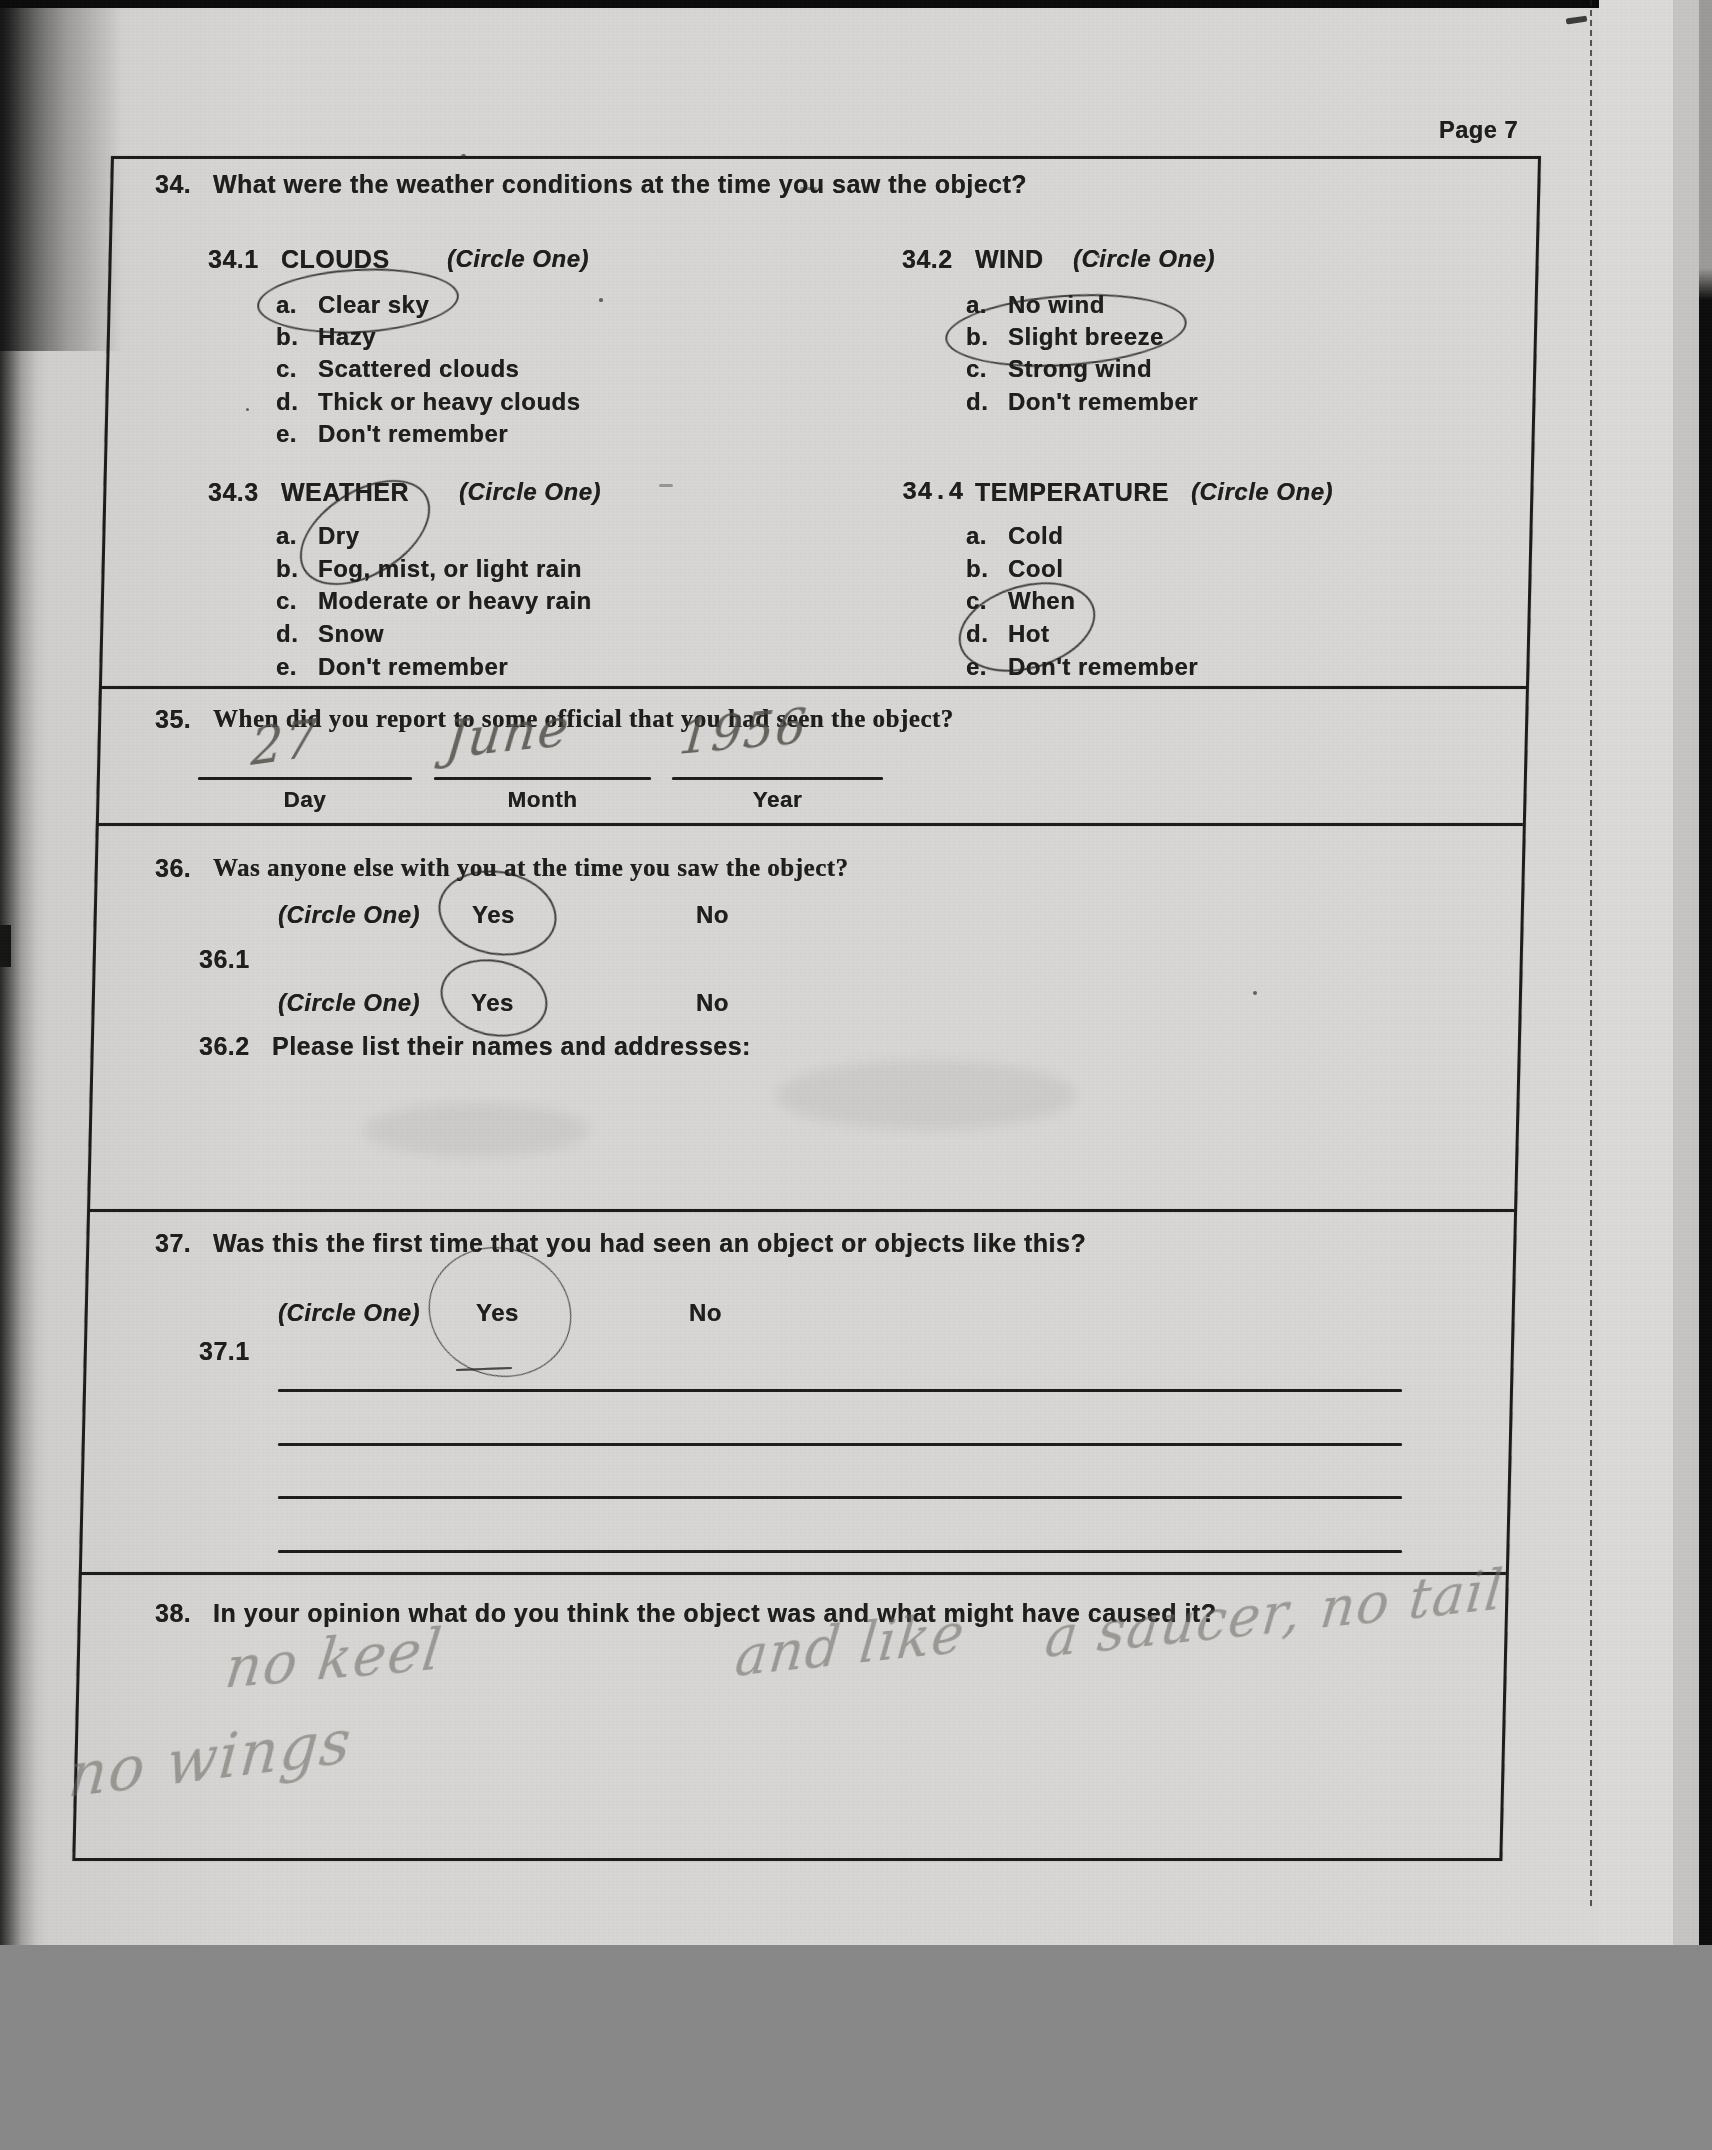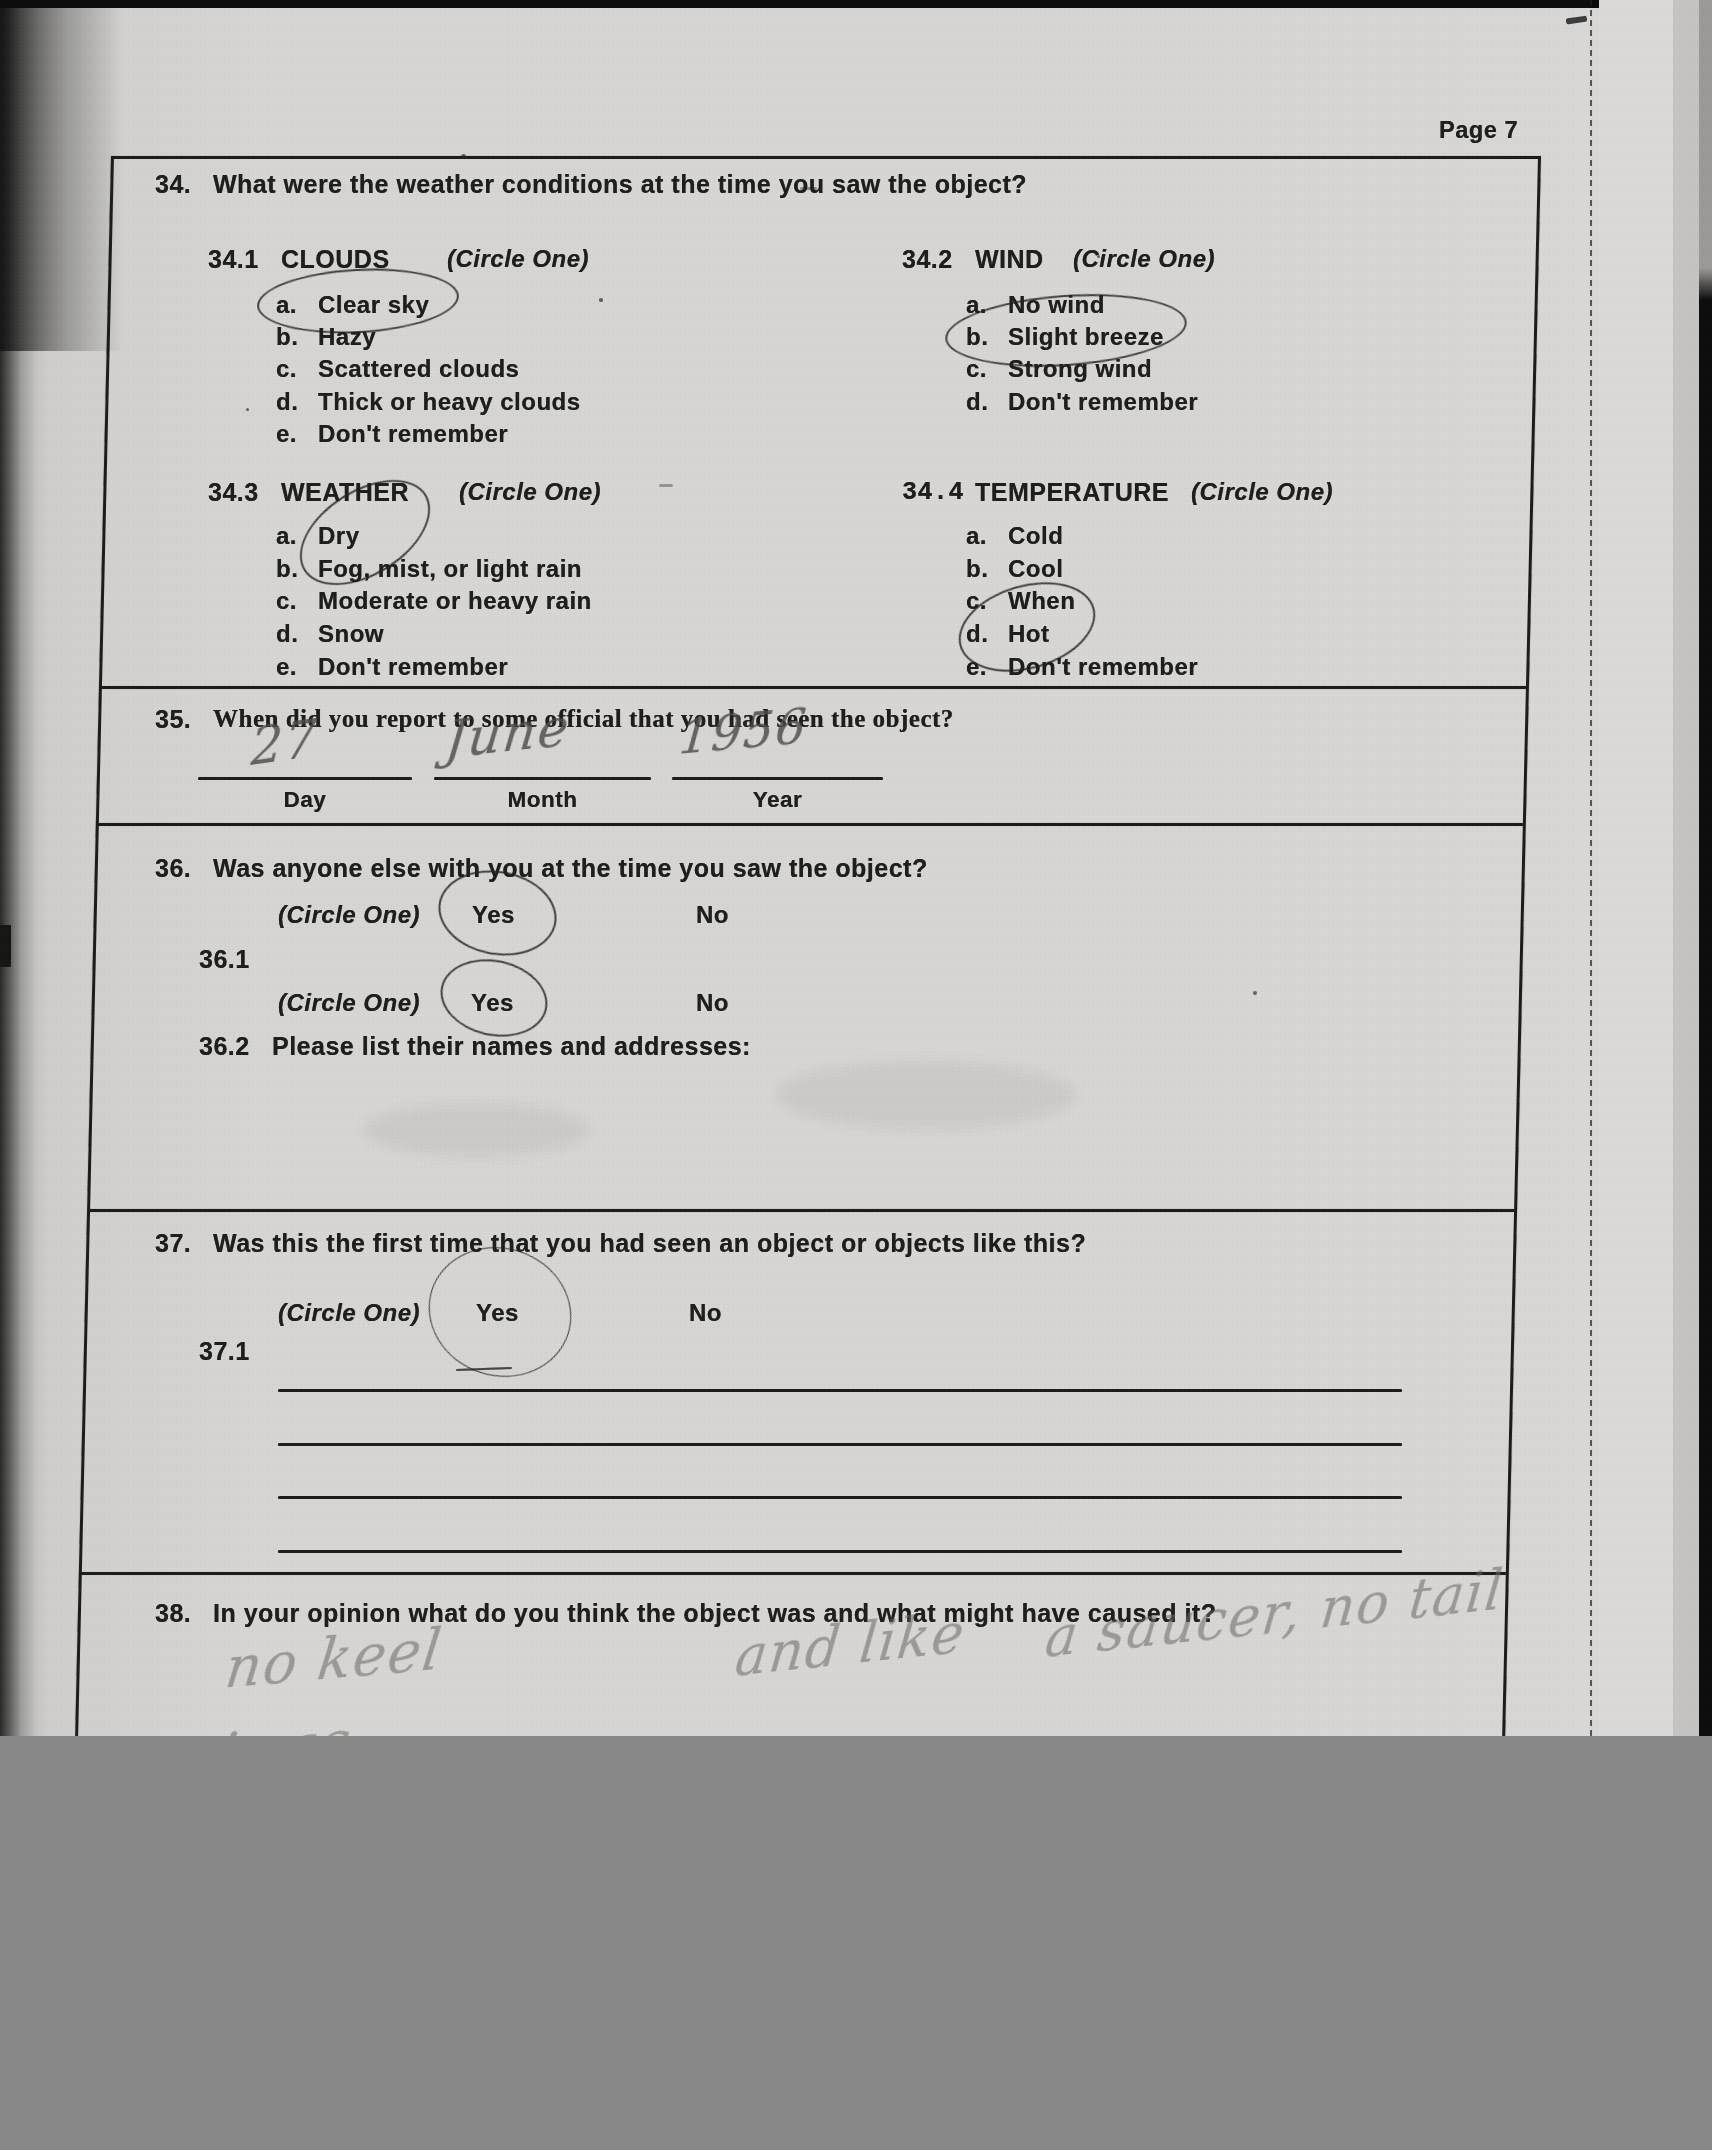--- a/index.html
+++ b/index.html
@@ -1,17 +1,17 @@
 <!DOCTYPE html>
 <html style="font-size:8.6px"><head>
 <meta charset="utf-8">
 <style>
   html,body{margin:0;padding:0;background:#888;}
   .scan{
-    position:relative;width:1713px;height:1736px;overflow:hidden;
+    position:relative;width:1713px;height:1945px;overflow:hidden;
     background:linear-gradient(90deg,#cfcecc,#d7d6d4 15%,#d8d7d5 85%,#dbdad8);
     font-family:"Liberation Sans",sans-serif;
   }
   .noise{position:absolute;inset:0;pointer-events:none;opacity:.5;
     background:repeating-linear-gradient(0deg,rgba(255,255,255,.02) 0 1.6px,rgba(0,0,0,.018) 1.6px 3.2px),
                repeating-linear-gradient(90deg,rgba(255,255,255,.012) 0 2.7px,rgba(0,0,0,.012) 2.7px 4.8px);}
   .ink{position:absolute;color:#1d1d1c;font-weight:bold;letter-spacing:0.5px;
        text-shadow:0 0 0.6px rgba(25,25,25,.55),0.3px 0.3px 0.3px rgba(25,25,25,.3);white-space:nowrap;}
   .it{font-style:italic;}
   .opt{position:absolute;display:flex;white-space:nowrap;}
@@ -166,21 +166,21 @@
   <div class="hline" style="left:434px;top:777px;width:217px;"></div>
   <div class="hline" style="left:672px;top:777px;width:211px;"></div>
   <div class="ink" style="left:198px;top:787px;width:214px;text-align:center;font-size:22.5px;">Day</div>
   <div class="ink" style="left:434px;top:787px;width:217px;text-align:center;font-size:22.5px;">Month</div>
   <div class="ink" style="left:672px;top:787px;width:211px;text-align:center;font-size:22.5px;">Year</div>
   <div class="pencil" style="left:252px;top:717px;font-size:51px;transform:rotate(-8deg) skewX(-10deg);">27</div>
   <div class="pencil" style="left:449px;top:709px;font-size:52px;transform:rotate(-6deg) skewX(-12deg);">June</div>
   <div class="pencil" style="left:682px;top:708px;font-size:48px;transform:rotate(-5deg) skewX(-10deg);">1956</div>
 
   <div class="ink" style="left:155px;top:854px;font-size:25px;">36.</div>
-  <div class="ink" style="left:213px;top:854px;font-size:25px;">Was anyone else with you at the time you saw the object?</div>
+  <div class="ink" style="left:213px;top:854px;font-size:25px;font-family:Liberation Serif, serif;">Was anyone else with you at the time you saw the object?</div>
   <div class="ink it" style="left:278px;top:901px;font-size:24px;">(Circle One)</div>
   <div class="ink" style="left:472px;top:901px;font-size:24px;">Yes</div>
   <div class="ink" style="left:696px;top:901px;font-size:24px;">No</div>
   <div class="circle" style="left:438px;top:871px;width:115px;height:80px;transform:rotate(10deg);"></div>
 
   <div class="ink" style="left:199px;top:945px;font-size:25px;">36.1</div>
   <div class="ink it" style="left:278px;top:989px;font-size:24px;">(Circle One)</div>
   <div class="ink" style="left:471px;top:989px;font-size:24px;">Yes</div>
   <div class="ink" style="left:696px;top:989px;font-size:24px;">No</div>
   <div class="circle" style="left:440px;top:960px;width:104px;height:72px;transform:rotate(12deg);"></div>

